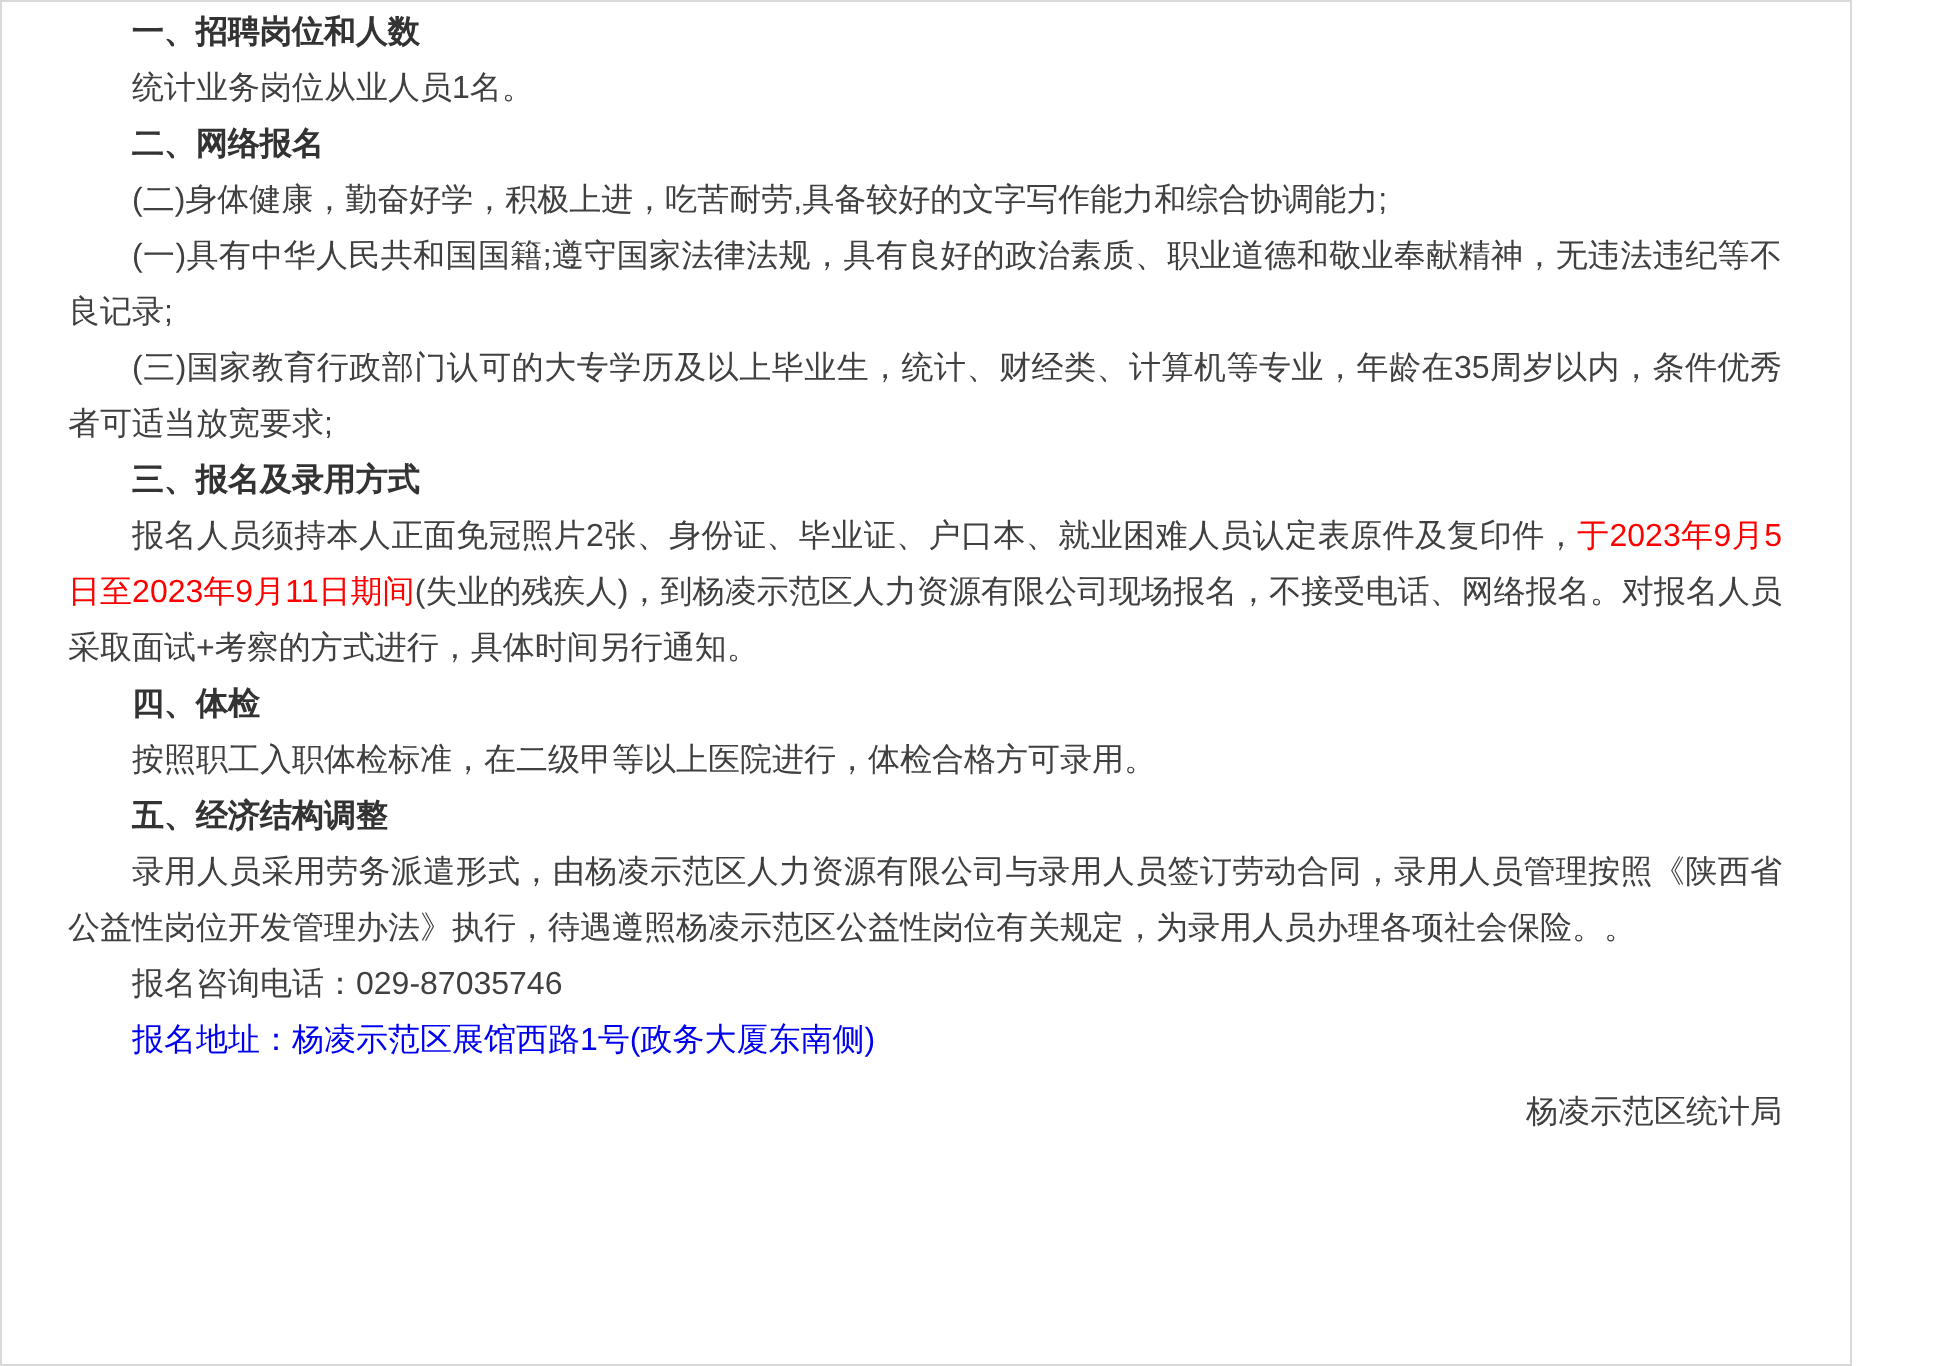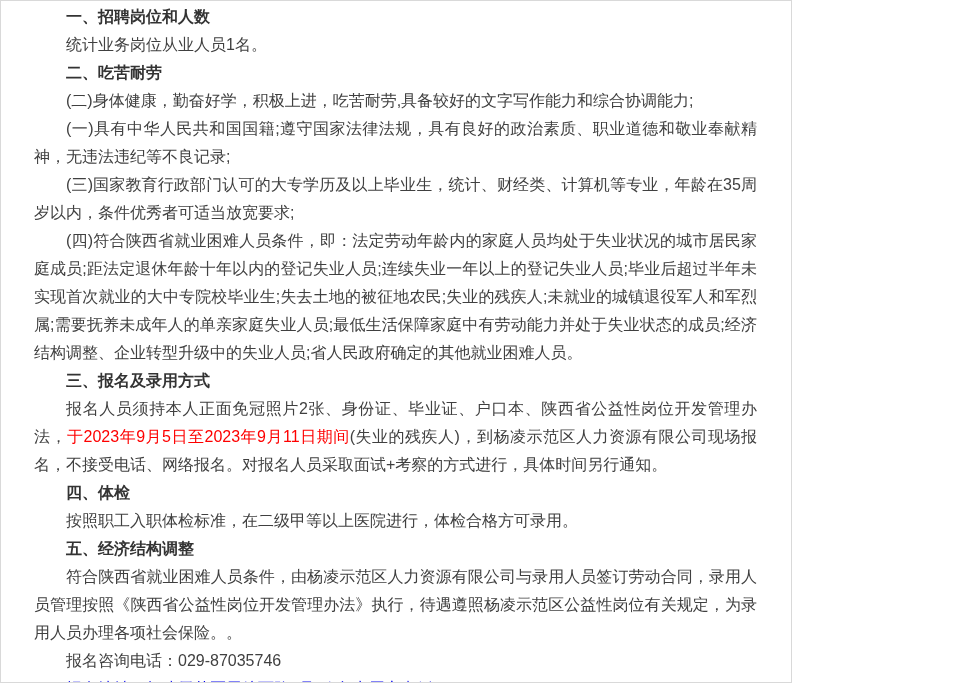--- a/index.html
+++ b/index.html
@@ -1,18 +1,18 @@
 <!DOCTYPE html>
 <html><head>
 <meta charset="utf-8">
 <style>
   html, body { margin: 0; padding: 0; background: #fff; }
   .page {
     position: relative;
-    width: 792px;
+    width: 926px;
     height: 683px;
     box-sizing: border-box;
     background: var(--page-bg, #ffffff);
     border: 1px solid var(--page-border, #d9d9d9);
     overflow: hidden;
     font-family: "Liberation Sans", "DejaVu Sans", sans-serif;
     color: var(--text-color, #404040);
     font-size: 16px;
     line-height: 28px;
   }
@@ -40,34 +40,34 @@
 </style>
 </head>
 <body>
 
 <div class="page" style="--page-bg: #ffffff; --page-border: #d9d9d9; --text-color: #404040; --heading-color: #333333; --red-color: #fe0000; --link-color: #0000ee;">
   <div class="doc">
 
     <p class="heading">一、招聘岗位和人数</p>
     <p>统计业务岗位从业人员1名。</p>
 
-    <p class="heading">二、吃苦耐劳</p>
+    <p class="heading">二、网络报名</p>
     <p>(二)身体健康，勤奋好学，积极上进，吃苦耐劳,具备较好的文字写作能力和综合协调能力;</p>
     <p>(一)具有中华人民共和国国籍;遵守国家法律法规，具有良好的政治素质、职业道德和敬业奉献精神，无违法违纪等不良记录;</p>
     <p>(三)国家教育行政部门认可的大专学历及以上毕业生，统计、财经类、计算机等专业，年龄在35周岁以内，条件优秀者可适当放宽要求;</p>
-    <p>(四)符合陕西省就业困难人员条件，即：法定劳动年龄内的家庭人员均处于失业状况的城市居民家庭成员;距法定退休年龄十年以内的登记失业人员;连续失业一年以上的登记失业人员;毕业后超过半年未实现首次就业的大中专院校毕业生;失去土地的被征地农民;失业的残疾人;未就业的城镇退役军人和军烈属;需要抚养未成年人的单亲家庭失业人员;最低生活保障家庭中有劳动能力并处于失业状态的成员;经济结构调整、企业转型升级中的失业人员;省人民政府确定的其他就业困难人员。</p>
 
     <p class="heading">三、报名及录用方式</p>
-    <p><span>报名人员须持本人正面免冠照片2张、身份证、毕业证、户口本、陕西省公益性岗位开发管理办法，</span><span class="red">于2023年9月5日至2023年9月11日期间</span><span>(失业的残疾人)，到杨凌示范区人力资源有限公司现场报名，不接受电话、网络报名。对报名人员采取面试+考察的方式进行，具体时间另行通知。</span></p>
+    <p><span>报名人员须持本人正面免冠照片2张、身份证、毕业证、户口本、就业困难人员认定表原件及复印件，</span><span class="red">于2023年9月5日至2023年9月11日期间</span><span>(失业的残疾人)，到杨凌示范区人力资源有限公司现场报名，不接受电话、网络报名。对报名人员采取面试+考察的方式进行，具体时间另行通知。</span></p>
 
     <p class="heading">四、体检</p>
     <p>按照职工入职体检标准，在二级甲等以上医院进行，体检合格方可录用。</p>
 
     <p class="heading">五、经济结构调整</p>
-    <p>符合陕西省就业困难人员条件，由杨凌示范区人力资源有限公司与录用人员签订劳动合同，录用人员管理按照《陕西省公益性岗位开发管理办法》执行，待遇遵照杨凌示范区公益性岗位有关规定，为录用人员办理各项社会保险。。</p>
+    <p>录用人员采用劳务派遣形式，由杨凌示范区人力资源有限公司与录用人员签订劳动合同，录用人员管理按照《陕西省公益性岗位开发管理办法》执行，待遇遵照杨凌示范区公益性岗位有关规定，为录用人员办理各项社会保险。。</p>
     <p>报名咨询电话：029-87035746</p>
     <p><a class="addr-link">报名地址：杨凌示范区展馆西路1号(政务大厦东南侧)</a></p>
 
     <div class="signature-block">
+      <p>杨凌示范区统计局</p>
     </div>
 
   </div>
 </div>
 
 </body></html>

